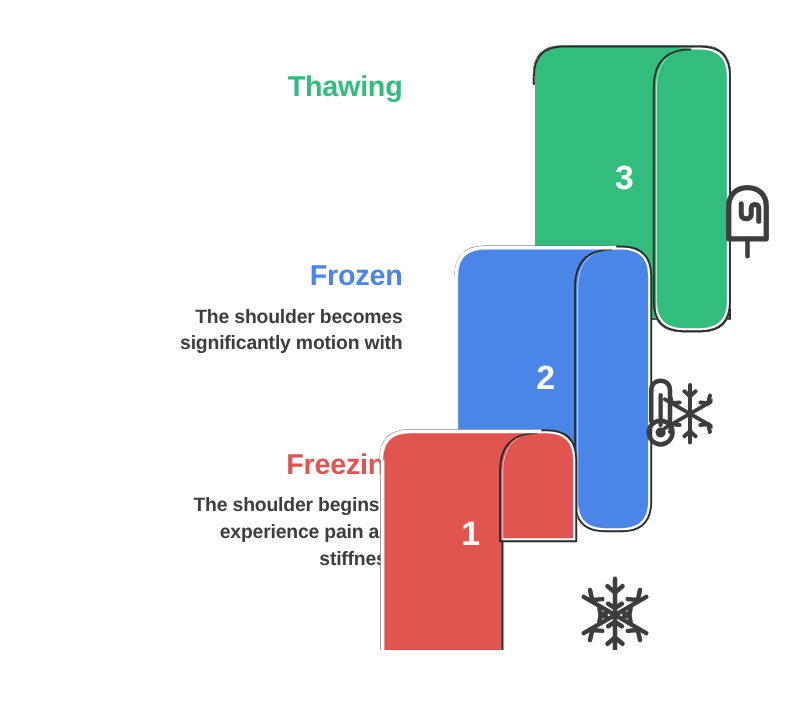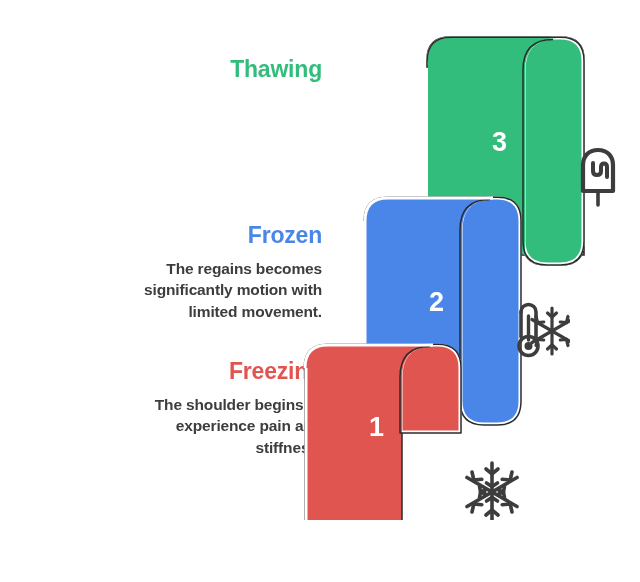--- a/index.html
+++ b/index.html
@@ -35,21 +35,21 @@
   .stage-desc {
     font-size: 15.5px;
     font-weight: bold;
     line-height: 1.38;
     color: #3d3d3d;
     margin: 0;
     letter-spacing: -0.15px;
   }
 
   #text-3 { left: 22px;  top: 56px; }
-  #text-2 { left: 22px;  top: 222px; text-align: right; }
+  #text-2 { left: 22px;  top: 207px; text-align: right; }
   #text-1 { left: 22px;  top: 358px; }
 
   
   .card-wrap {
     position: absolute;
   }
   .card-wrap svg {
     display: block;
     overflow: visible;
   }
@@ -97,23 +97,22 @@
     <svg width="40" height="62" viewBox="0 0 40 62">
       <path d="M 20 4 C 10.5 4 5 10.5 5 19 L 5 45 L 35 45 L 35 19 C 35 10.5 29.5 4 20 4 Z" fill="none" stroke="#3d3d3d" stroke-width="4.2" stroke-linejoin="round"></path>
       <path d="M 15 17 L 15 25 Q 15 29 19 29 Q 23 29 23 25 L 23 21 Q 23 17.5 26 17.5 Q 29 17.5 29 21 L 29 31" fill="none" stroke="#3d3d3d" stroke-width="4" stroke-linecap="round" stroke-linejoin="round"></path>
       <line x1="20" y1="45" x2="20" y2="59" stroke="#3d3d3d" stroke-width="3.6" stroke-linecap="round"></line>
     </svg>
   </div>
 
   <div class="stage-text" id="text-2">
     <div class="stage-title" style="color:#4a86e8;">Frozen</div>
     <div class="stage-desc">
-      <div>The regains becomes</div>
+      <div>The shoulder becomes</div>
       <div>significantly motion with</div>
-      <div>limited movement.</div>
     </div>
   </div>
 
   <div class="card-wrap" id="card-2" style="left:355px; top:190px;">
     <svg width="180" height="245" viewBox="0 0 180 245">
       <path d="M 106 40 L 106 211 Q 106 234 129 234 L 142 234 Q 165 234 165 211 L 165 31 Q 165 8 142 8 L 134 8 Q 106 10 106 40 Z" fill="#4a86e8" stroke="#ffffff" stroke-width="3" stroke-linejoin="round"></path>
       <path d="M 10 31 Q 10 8 33 8 L 138 8 Q 107 10 107 40 L 107 224 L 10 224 Z" fill="#4a86e8" stroke="none"></path>
       <path d="M 9.2 31 Q 9.2 7.2 33 7.2 L 142.5 7.2 Q 166 7.2 166 31 L 166 211 Q 166 235 142.5 235 L 129 235 Q 105 235 105 211 L 105 40 Q 105 9.5 135 9.5" fill="none" stroke="#2b2b2b" stroke-width="1.5" stroke-linejoin="round"></path>
       <path d="M 10 31 Q 10 8 33 8 L 138 8" fill="none" stroke="#ffffff" stroke-width="3"></path>
       <path d="M 10 31 L 10 224 L 107 224" fill="none" stroke="#ffffff" stroke-width="3"></path>

